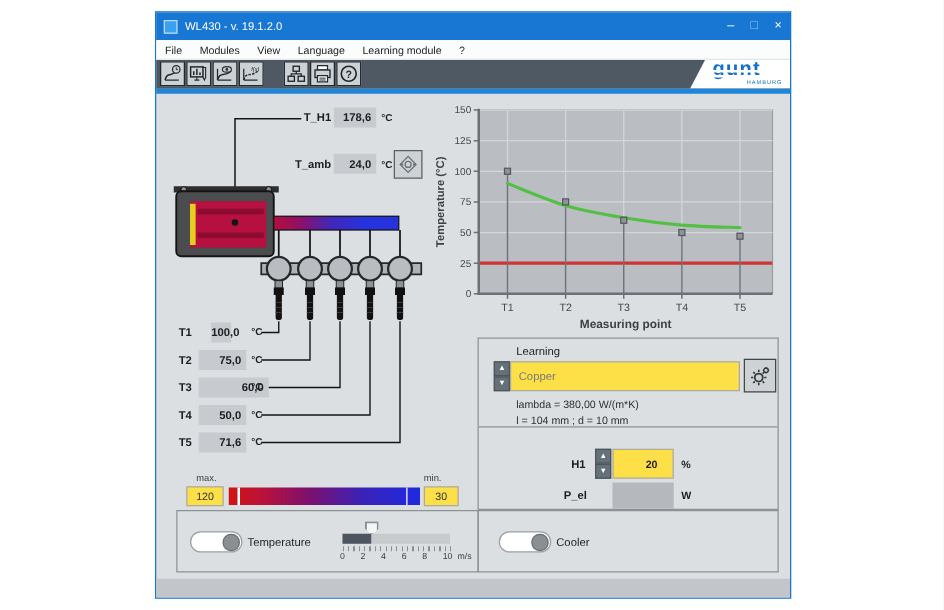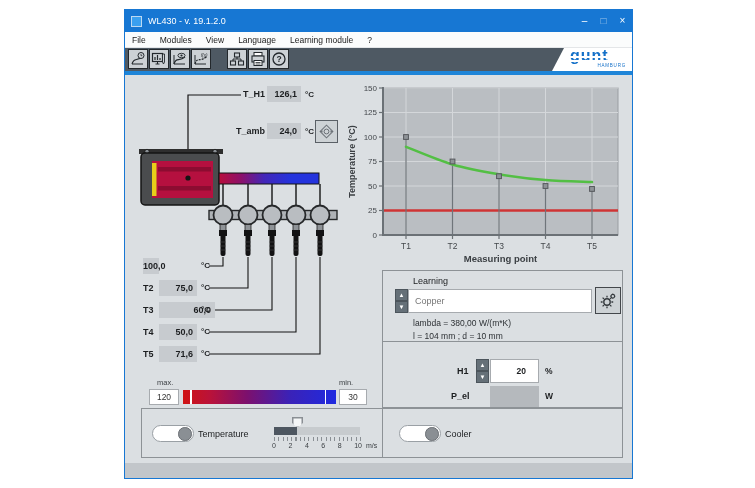--- a/index.html
+++ b/index.html
@@ -22,21 +22,21 @@
   .logo .gtxt{position:absolute;left:20px;top:-1px;font-size:16px;font-weight:bold;color:#1470c8;letter-spacing:1px;}
   .logo .stripe{position:absolute;left:18px;right:5px;height:1.5px;background:#ffffff;}
   .logo .city{position:absolute;right:6px;top:15px;font-size:4.5px;color:#1470c8;letter-spacing:0.8px;}
   .blueline{position:absolute;left:0;top:61px;width:100%;height:4px;background:#1e85d8;}
   
   .statusbar{position:absolute;left:0;top:453px;width:100%;height:15px;background:#c2c6ca;}
   
   .lbl{position:absolute;font-size:9px;font-weight:bold;color:#1c1e20;}
   .unit{position:absolute;font-size:8px;font-weight:bold;color:#1c1e20;}
   .valbox{position:absolute;height:16px;background:#c7cbcf;font-size:9px;font-weight:bold;color:#1c1e20;text-align:right;line-height:16px;padding-right:4px;box-sizing:border-box;}
-  .whitebox{position:absolute;background:#ffffff;border:1px solid #a7abaf;box-sizing:border-box;font-size:8.5px;color:#333;text-align:center;line-height:14px;}
+  .whitebox{position:absolute;background:#fde047;border:1px solid #a7abaf;box-sizing:border-box;font-size:8.5px;color:#333;text-align:center;line-height:14px;}
   .smalllbl{position:absolute;font-size:7.5px;color:#3c4044;}
   .panel{position:absolute;border:1px solid #8d9296;box-sizing:border-box;}
   .toggle{position:absolute;width:42px;height:17px;border:1.5px solid #9aa0a5;border-radius:9px;background:#ffffff;box-sizing:border-box;}
   .toggle .knob{position:absolute;right:1.5px;top:1px;width:11.5px;height:11.5px;border-radius:50%;background:#8a8f94;border:1px solid #6a6f74;}
   .toglabel{position:absolute;font-size:9px;color:#1c1e20;}
   svg{display:block;}
   .diagram-svg{position:absolute;left:0;top:0;pointer-events:none;}
   
   .slider-track{position:absolute;background:#c7cbce;}
   .slider-fill{position:absolute;background:#4d5660;}
@@ -212,38 +212,38 @@
     <g stroke="#141414" stroke-width="1.1" fill="none">
       <path d="M84 256 H98 V247"></path>
       <path d="M84 278 H123 V247"></path>
       <path d="M84 300 H147 V247"></path>
       <path d="M84 322 H171 V247"></path>
       <path d="M84 344 H195 V247"></path>
     </g>
   </svg>
 
   <div class="lbl" style="left:100px;top:79px;width:40px;text-align:right;">T_H1</div>
-  <div class="valbox" style="left:142px;top:76px;width:34px;">126,1</div>
+  <div class="valbox" style="left:142px;top:76px;width:34px;">178,6</div>
   <div class="unit" style="left:180px;top:80px;">°C</div>
 
   <div class="lbl" style="left:100px;top:116px;width:40px;text-align:right;">T_amb</div>
   <div class="valbox" style="left:142px;top:113px;width:34px;">24,0</div>
   <div class="unit" style="left:180px;top:117px;">°C</div>
   <div style="position:absolute;left:190px;top:110px;width:23px;height:23px;background:#cdd2d5;border:1px solid #5a6066;box-sizing:border-box;display:flex;align-items:center;justify-content:center;">
     <svg width="15" height="15" viewBox="0 0 15 15">
       <rect x="3" y="3" width="9" height="9" transform="rotate(45 7.5 7.5)" fill="none" stroke="#6a7076" stroke-width="1"></rect>
       <circle cx="7.5" cy="7.5" r="2.4" fill="none" stroke="#6a7076" stroke-width="1"></circle>
       <path d="M1.5 7.5 l2-1.2 v2.4 z M13.5 7.5 l-2-1.2 v2.4 z" fill="#6a7076"></path>
     </svg>
   </div>
 
   <div id="sensor-rows">
       <div>
         <div class="lbl" style="left:18px;top:251px;">T1</div>
-        <div class="valbox" style="left:18px;top:248px;width:16px;">100,0</div>
+        <div class="valbox" style="left:44px;top:248px;width:16px;">100,0</div>
         <div class="unit" style="left:76px;top:251px;">°C</div>
       </div>
       <div>
         <div class="lbl" style="left:18px;top:273px;">T2</div>
         <div class="valbox" style="left:34px;top:270px;width:38px;">75,0</div>
         <div class="unit" style="left:76px;top:273px;">°C</div>
       </div>
       <div>
         <div class="lbl" style="left:18px;top:295px;">T3</div>
         <div class="valbox" style="left:34px;top:292px;width:56px;">60,0</div>

